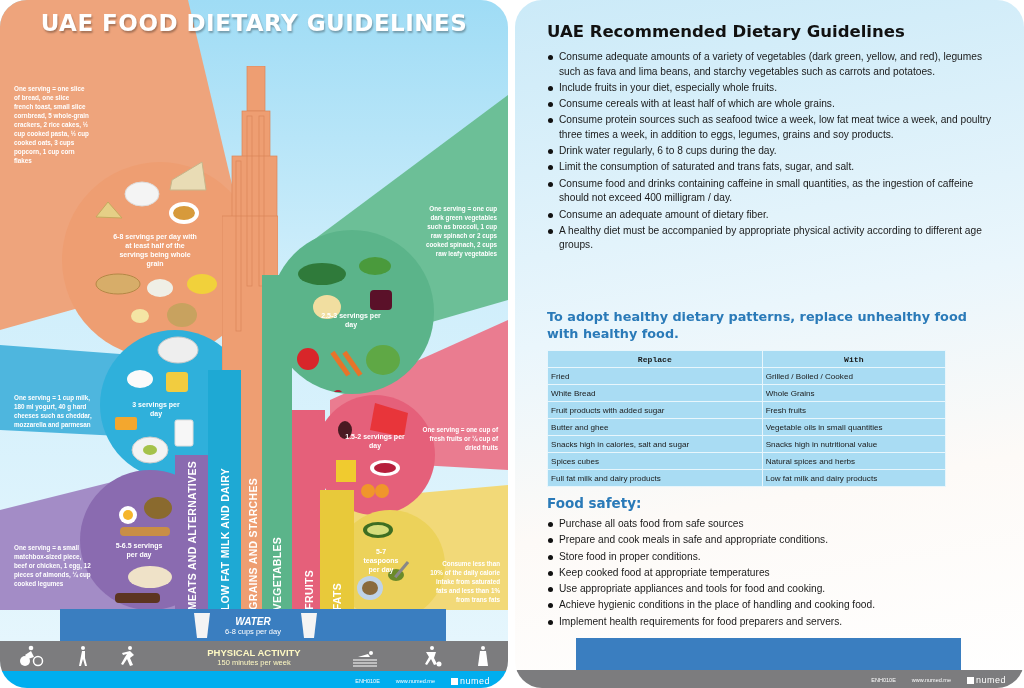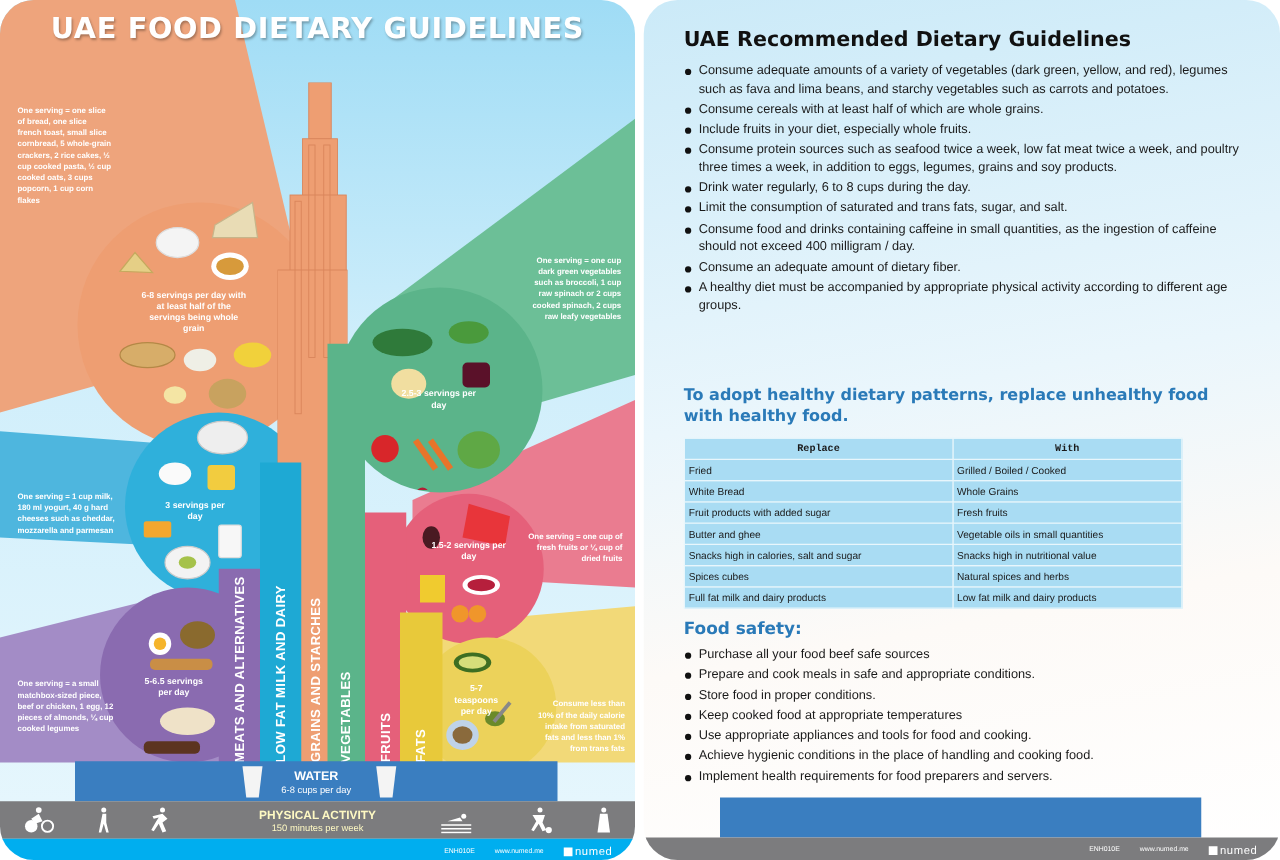--- a/index.html
+++ b/index.html
@@ -14,21 +14,21 @@
   .abs { position: absolute; }
   .note { position: absolute; color: #ffffff; font-size: 6.3px; line-height: 9px; font-weight: bold; z-index: 10; }
   .serv { position: absolute; color: #ffffff; font-size: 7px; line-height: 9px; text-align: center; font-weight: bold; z-index: 10; }
 
   .bar { position: absolute; bottom: 78px; display: flex; align-items: flex-end; justify-content: center; z-index: 5; }
   .bar-label { writing-mode: vertical-rl; transform: rotate(180deg); color: #ffffff; font-weight: bold; font-size: 10.5px; letter-spacing: 0.3px; white-space: nowrap; padding-bottom: 8px; }
 
   .food { position: absolute; z-index: 8; }
 
   .water { position: absolute; left: 60px; top: 609px; width: 386px; height: 32px; background: #3a7ec0; z-index: 6; text-align: center; color: #fff; }
-  .water .wt { font-weight: bold; font-size: 10px; margin-top: 7px; }
+  .water .wt { font-weight: bold; font-size: 10px; margin-top: 7px; font-style: italic; }
   .water .ws { font-size: 7.5px; }
   .activity { position: absolute; left: 0; top: 641px; width: 508px; height: 30px; background: #7c7c7e; z-index: 6; color: #fef9c3; text-align: center; }
   .activity .at { font-weight: bold; font-size: 9.5px; margin-top: 6px; }
   .activity .as { font-size: 7.5px; }
   .foot-l { position: absolute; left: 0; top: 671px; width: 508px; height: 17px; background: #00aeef; z-index: 6; color: #fff; font-size: 5.5px; }
   .foot-r { position: absolute; left: 0; top: 670px; width: 509px; height: 18px; background: #7c7c7e; color: #fff; font-size: 5.5px; }
   .footinfo { position: absolute; right: 18px; top: 5px; display: flex; gap: 16px; align-items: center; }
   .brand { font-size: 9px; letter-spacing: 0.5px; display: flex; align-items: center; gap: 2px; }
   .brand-box { width: 7px; height: 7px; background: #fff; display: inline-block; }
 
@@ -229,22 +229,22 @@
         </span>
     </div>
   </div>
 </div>
 
 <div id="right" class="page">
   <div class="r-title">UAE Recommended Dietary Guidelines</div>
 
   <ul class="bl" style="top:50px;">
     <li>Consume adequate amounts of a variety of vegetables (dark green, yellow, and red), legumes such as fava and lima beans, and starchy vegetables such as carrots and potatoes.</li>
+    <li>Include fruits in your diet, especially whole fruits.</li>
     <li>Consume cereals with at least half of which are whole grains.</li>
-    <li>Include fruits in your diet, especially whole fruits.</li>
     <li>Consume protein sources such as seafood twice a week, low fat meat twice a week, and poultry three times a week, in addition to eggs, legumes, grains and soy products.</li>
     <li>Drink water regularly, 6 to 8 cups during the day.</li>
     <li>Limit the consumption of saturated and trans fats, sugar, and salt.</li>
     <li>Consume food and drinks containing caffeine in small quantities, as the ingestion of caffeine should not exceed 400 milligram / day.</li>
     <li>Consume an adequate amount of dietary fiber.</li>
     <li>A healthy diet must be accompanied by appropriate physical activity according to different age groups.</li>
   </ul>
 
   <div class="r-sub" style="top:308px;">To adopt healthy dietary patterns, replace unhealthy food with healthy food.</div>
 
@@ -283,21 +283,21 @@
       <tr>
           <td>Full fat milk and dairy products</td>
           <td>Low fat milk and dairy products</td>
         </tr>
     </tbody>
   </table>
 
   <div class="r-sub" style="top:495px;font-size:13.5px;">Food safety:</div>
 
   <ul class="bl" style="top:517px;">
-    <li>Purchase all your food beef safe sources</li>
+    <li>Purchase all oats food from safe sources</li>
     <li>Prepare and cook meals in safe and appropriate conditions.</li>
     <li>Store food in proper conditions.</li>
     <li>Keep cooked food at appropriate temperatures</li>
     <li>Use appropriate appliances and tools for food and cooking.</li>
     <li>Achieve hygienic conditions in the place of handling and cooking food.</li>
     <li>Implement health requirements for food preparers and servers.</li>
   </ul>
 
   <div class="r-bluebar"></div>
 

